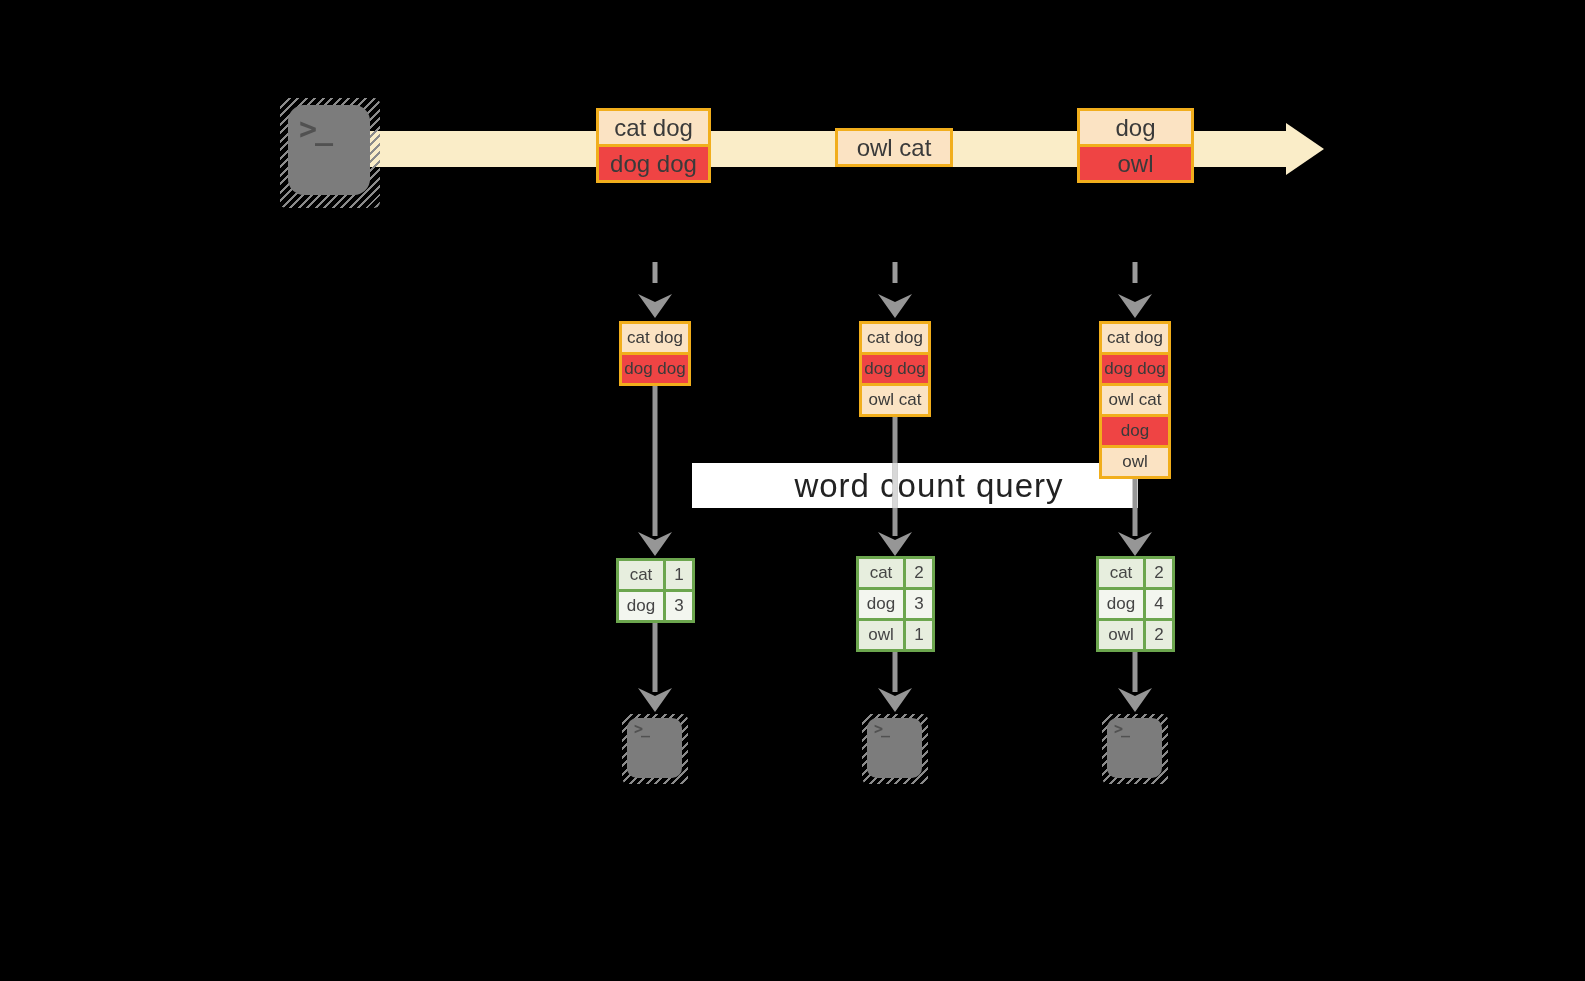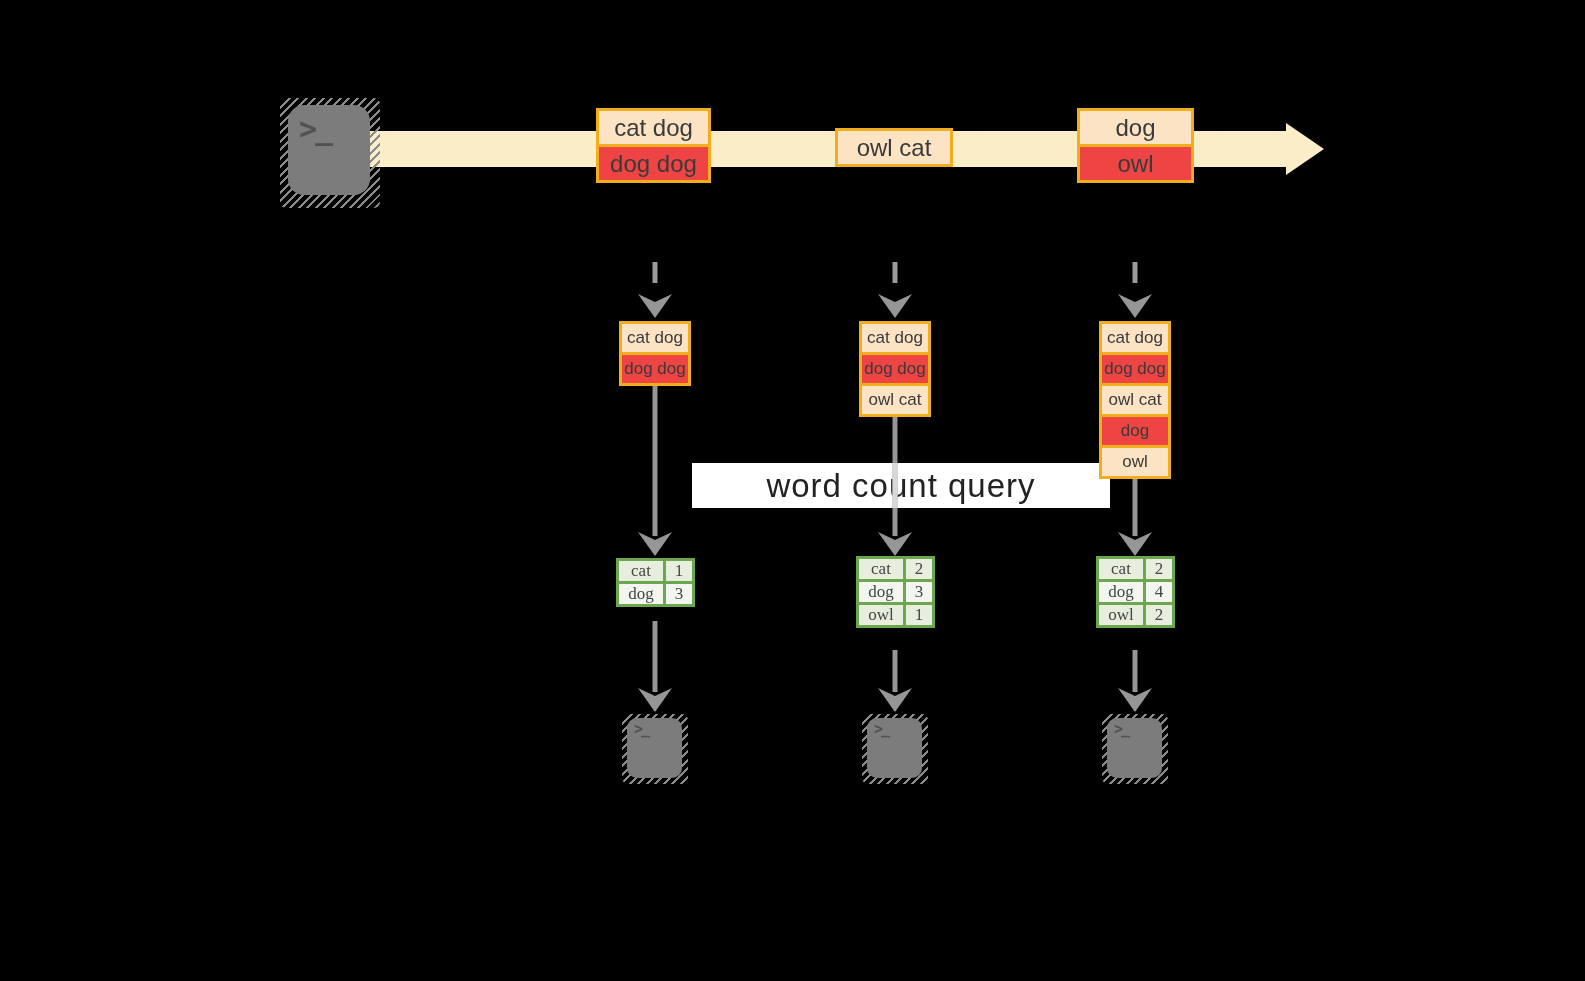--- a/index.html
+++ b/index.html
@@ -26,33 +26,33 @@
   .event-box,.stack{position:absolute;z-index:3;}
   .ev-row{box-sizing:border-box;border:3px solid #F1AE1C;display:flex;align-items:center;
     justify-content:center;color:#3a3a3a;margin-top:-3px;}
   .ev-row:first-child{margin-top:0;}
   .big{height:39px;font-size:24px;}
   .sm{height:34px;font-size:17px;}
   .dark{background:#FBE3C3;}
   .light{background:#ef4444;}
   
   .query-band{position:absolute;left:692px;top:463px;width:418px;height:45px;background:#FFFFFF;
-    z-index:1;display:flex;align-items:center;justify-content:center;}
+    z-index:1;display:flex;align-items:center;justify-content:center;padding-left:28px;}
   .query-band span{font-size:33px;color:#222222;letter-spacing:1px;}
   
   .arrows{position:absolute;left:0;top:0;z-index:2;pointer-events:none;}
   .aline{stroke:#969696;stroke-width:5;fill:none;}
   .adash{stroke:#9b9b9b;stroke-width:5;fill:none;stroke-dasharray:21 11;}
   .ahead{fill:#969696;stroke:none;}
   .alite{stroke:#d8d8d8;stroke-width:5;fill:none;}
   
   .gtable{position:absolute;z-index:3;background:#6CA64E;border:3px solid #6CA64E;
     display:grid;grid-template-columns:44px 26px;gap:3px;}
-  .gcell{height:20px;display:flex;align-items:center;justify-content:center;
-    font-size:17px;color:#454545;font-family:Liberation Serif, serif;}
+  .gcell{height:28px;display:flex;align-items:center;justify-content:center;
+    font-size:17px;color:#454545;}
   .gdark{background:#E7EEDE;}
   .glight{background:#F3F6EF;}
 </style>
 </head>
 <body>
 
 <div class="stage">
 
   <div class="stream-band"></div>
   <div class="stream-head"></div>

